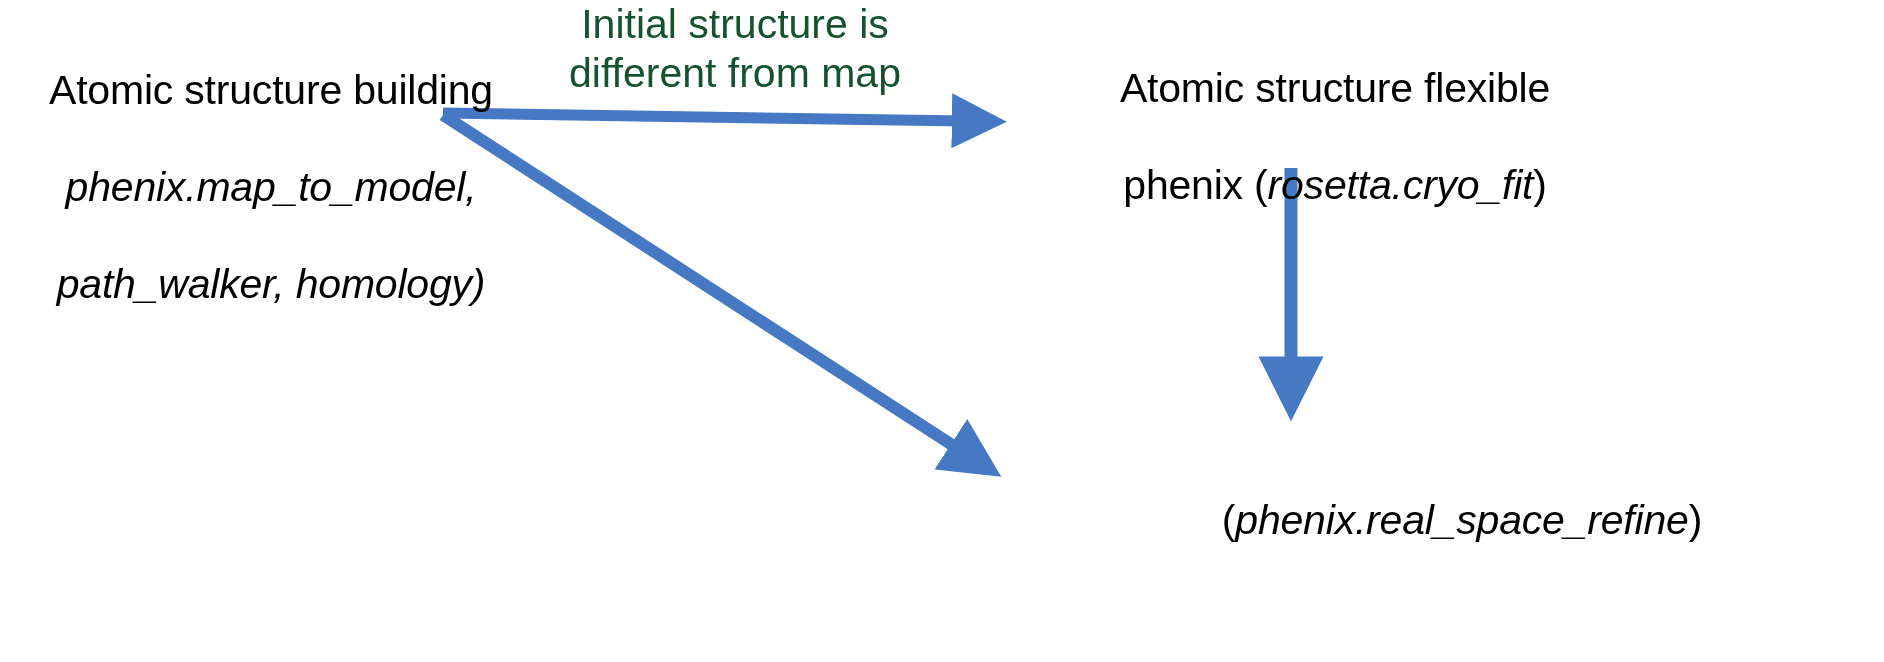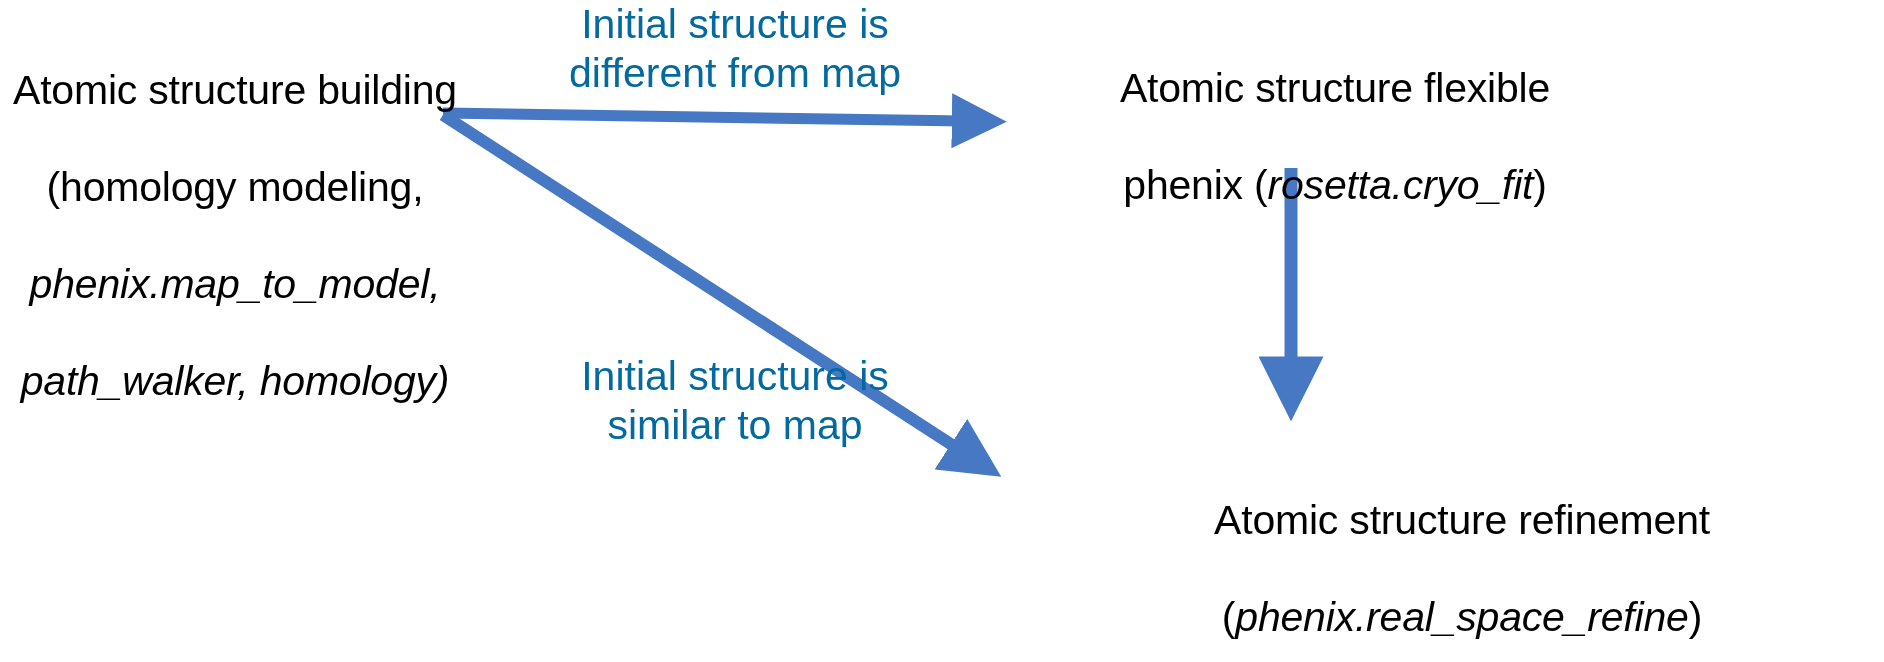--- a/index.html
+++ b/index.html
@@ -27,20 +27,21 @@
   }
   .node .ln { display: block; }
   .node .it { font-style: italic; }
 
   
   #node-building {
     left: 0px;
     top: 18px;
     width: 470px;
     text-align: center;
+    padding-left: 36px;
   }
   
   #node-flexfit {
     left: 1075px;
     top: 16px;
     width: 520px;
     text-align: center;
   }
   
   #node-refine {
@@ -48,21 +49,21 @@
     top: 448px;
     width: 844px;
     text-align: center;
   }
   
   .edge-label {
     position: absolute;
     text-align: center;
     line-height: 1.2;
     font-size: 41px;
-    color: #0369a1;
+    color: #14532d;
   }
   #label-different {
     left: 520px;
     top: 0px;
     width: 430px;
   }
   #label-similar {
     left: 520px;
     top: 352px;
     width: 430px;
@@ -96,38 +97,32 @@
 
     <line x1="443" y1="113" x2="965" y2="121" stroke="#4678C4" stroke-width="11" marker-end="url(#ah-right)"></line>
 
     <line x1="443" y1="115" x2="963" y2="452" stroke="#4678C4" stroke-width="12" marker-end="url(#ah-diag)"></line>
 
     <line x1="1291" y1="168" x2="1291" y2="372" stroke="#4678C4" stroke-width="13" marker-end="url(#ah-down)"></line>
   </svg>
 
   <div class="node" id="node-building">
     <span class="ln">Atomic structure building</span>
-    <span class="ln">(homology modeling,</span>
     <span class="ln it">phenix.map_to_model,</span>
     <span class="ln"><span class="it">path_walker, homology)</span></span>
   </div>
 
   <div class="node" id="node-flexfit">
     <span class="ln">Atomic structure flexible</span>
     <span class="ln"><span>phenix (</span><span class="it">rosetta.cryo_fit</span><span>)</span></span>
   </div>
 
   <div class="node" id="node-refine">
-    <span class="ln">Atomic structure refinement</span>
     <span class="ln"><span>(</span><span class="it">phenix.real_space_refine</span><span>)</span></span>
   </div>
 
   <div class="edge-label" id="label-different">
     <span class="ln">Initial structure</span>
     <span class="ln">is different from map</span>
   </div>
 
-  <div class="edge-label" id="label-similar">
-    <span class="ln">Initial structure</span>
-    <span class="ln">is similar to map</span>
-  </div>
 
 </div>
 
 </body></html>

